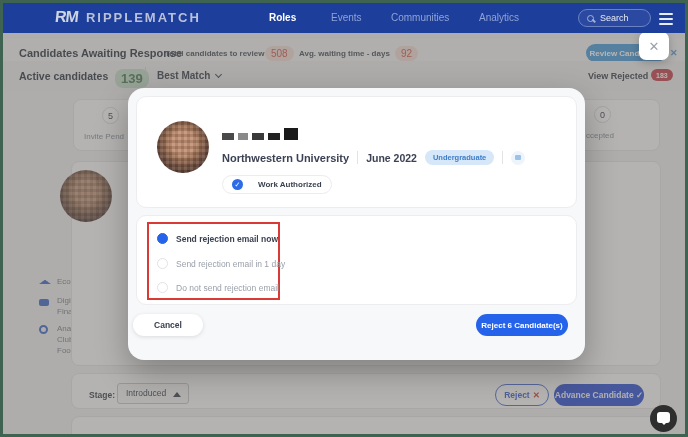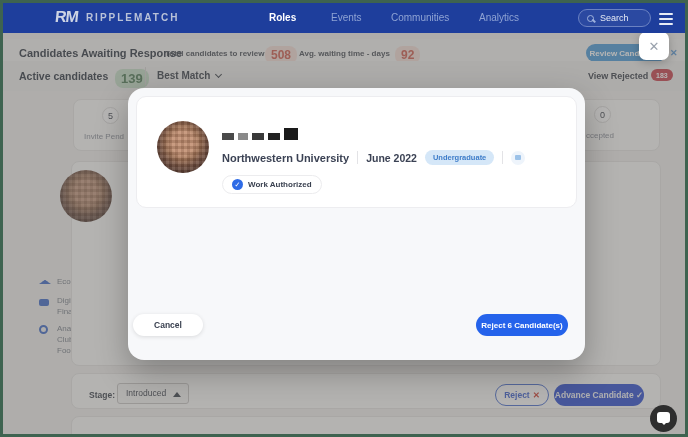--- a/index.html
+++ b/index.html
@@ -4,41 +4,41 @@
 <style>
   * { margin:0; padding:0; box-sizing:border-box; }
   body { font-family:"Liberation Sans", sans-serif; background:#3e6350; }
   .screen { position:relative; width:688px; height:437px; border:3px solid #3e6350;
             background:#f1f0ee; overflow:hidden; }
 
   
   .navbar { position:absolute; left:0; top:0; width:100%; height:30px; background:#1e3e9c; z-index:5; }
   .brand { position:absolute; left:52px; top:5px; display:flex; align-items:center; gap:8px; }
   .brand-rm { color:#cdd4e4; font-size:16px; font-weight:bold; transform:skewX(-6deg); letter-spacing:-1px; }
-  .brand-name { color:#b9c2d8; font-size:10px; font-weight:bold; letter-spacing:2px; }
+  .brand-name { color:#b9c2d8; font-size:13px; font-weight:bold; letter-spacing:2px; }
   .nav-link { position:absolute; top:9px; font-size:10px; color:#8fa3d4;padding-left:44px; }
   .nav-link.active { color:#ffffff; font-weight:bold; }
   .searchbox { position:absolute; left:575px; top:6px; width:73px; height:18px; border:1px solid #6b82c2;
                border-radius:9px; background:rgba(255,255,255,0.06); display:flex; align-items:center; gap:6px; padding:0 8px; }
   .search-glyph { width:7px; height:7px; border:1.5px solid #9fb2dd; border-radius:50%; position:relative; flex:none; }
   .search-glyph::after { content:""; position:absolute; width:4px; height:1.5px; background:#9fb2dd;
                transform:rotate(45deg); right:-3px; bottom:-1px; }
   .search-text { font-size:9px; color:#e6ebf5; }
   .hamburger { position:absolute; left:656px; top:10px; width:14px; cursor:pointer; }
   .hamburger div { height:2px; background:#e6ebf5; margin-bottom:3px; border-radius:1px; }
 
   
   .overlay { position:absolute; left:0; top:30px; width:100%; height:404px;
              background:rgba(100,98,95,0.47); z-index:2; }
 
   
   .banner { position:absolute; left:0; top:36px; width:100%; height:28px; background:#f4f3f1; z-index:1; }
   .banner-title { position:absolute; left:16px; top:8px; font-size:11px; font-weight:bold; color:#2f3742; }
   .stat-label { position:absolute; top:10px; font-size:8px; color:#4a5058; font-weight:bold; }
-  .stat-pill { position:absolute; top:7px; font-size:12px; font-weight:bold; color:#d05c4e;
+  .stat-pill { position:absolute; top:7px; font-size:10px; font-weight:normal; color:#d05c4e;
                background:#f3ddd6; border-radius:8px; padding:2px 6px; }
   .review-btn { position:absolute; left:583px; top:5px; width:80px; height:18px; background:#4a9bd9;
                 color:#fff; font-size:8px; font-weight:bold; border:none; border-radius:9px; }
   .banner-x { position:absolute; left:667px; top:9px; font-size:9px; color:#5a9bd9; font-weight:bold; }
 
   
   .toolbar { position:absolute; left:0; top:58px; width:100%; height:30px; background:#efeeec; z-index:1; }
   .active-label { position:absolute; left:16px; top:9px; font-size:10.5px; font-weight:bold; color:#2f3742; }
   .active-badge { position:absolute; left:112px; top:8px; background:#c4dec6; color:#4f7a56;
                   font-size:13px; font-weight:bold; border-radius:8px; padding:2px 6px; }
@@ -98,21 +98,21 @@
   .bubble::after { content:""; position:absolute; left:1px; bottom:-3px; border:2px solid transparent; border-top-color:#7668e2; }
   .m-line2 { position:absolute; left:85px; top:53px; display:flex; align-items:center; gap:8px; }
   .university { font-size:11px; font-weight:bold; color:#3b4254; }
   .m-div { width:1px; height:13px; background:#e3e3e6; }
   .graddate { font-size:10.5px; font-weight:bold; color:#3b4254; }
   .degree-badge { background:#d5e7f8; color:#3d7cc9; font-size:7.5px; font-weight:bold;
                   border-radius:8px; padding:3px 8px; }
   .resume-circ { width:14px; height:14px; border-radius:50%; background:#eef4fb; display:flex;
                  align-items:center; justify-content:center; }
   .resume-circ div { width:6px; height:5px; background:#9cc2e8; border-radius:1px; }
-  .wa-pill { position:absolute; left:85px; top:78px; height:19px; display:flex; align-items:center; gap:5px;
+  .wa-pill { position:absolute; left:85px; top:78px; height:19px; display:flex; align-items:center; gap:15px;
              border:1px solid #ececee; border-radius:10px; background:#fff; padding:0 9px; }
   .wa-check { width:11px; height:11px; background:#2e6be6; border-radius:50%; color:#fff; font-size:7px;
               display:flex; align-items:center; justify-content:center; flex:none; }
   .wa-text { font-size:8px; font-weight:bold; color:#3a4150; }
   .annotation { position:absolute; left:10px; top:6px; width:133px; height:78px;
                 border:2px solid #d93a35; pointer-events:none; }
   .opt-row { position:absolute; left:20px; display:flex; align-items:center; gap:8px; }
   .radio { width:11px; height:11px; border-radius:50%; border:1px solid #e3e3e6; background:#fff; flex:none; }
   .radio.sel { background:#2563eb; border-color:#2563eb; }
   .opt-label { font-size:8.5px; color:#9aa0aa; }
@@ -244,20 +244,35 @@
         <span class="resume-circ">
             <div></div>
           </span>
       </div>
       <div class="wa-pill">
         <span class="wa-check">✓</span>
         <span class="wa-text">Work Authorized</span>
       </div>
     </div>
 
+    <div class="m-card" style="left:8px; top:127px; width:441px; height:90px;">
+      <div class="annotation"></div>
+      <div class="opt-row" style="top:17px;">
+        <span class="radio sel"></span>
+        <span class="opt-label sel">Send rejection email now</span>
+      </div>
+      <div class="opt-row" style="top:42px;">
+        <span class="radio"></span>
+        <span class="opt-label">Send rejection email in 1 day</span>
+      </div>
+      <div class="opt-row" style="top:66px;">
+        <span class="radio"></span>
+        <span class="opt-label">Do not send rejection email</span>
+      </div>
+    </div>
 
     <button class="cancel-btn">Cancel</button>
     <button class="confirm-btn">Reject 6 Candidate(s)</button>
   </div>
 
   <button class="close-x">✕</button>
   <button class="chat-fab">
     <span class="pane"></span>
     <span class="chin"></span>
   </button>

